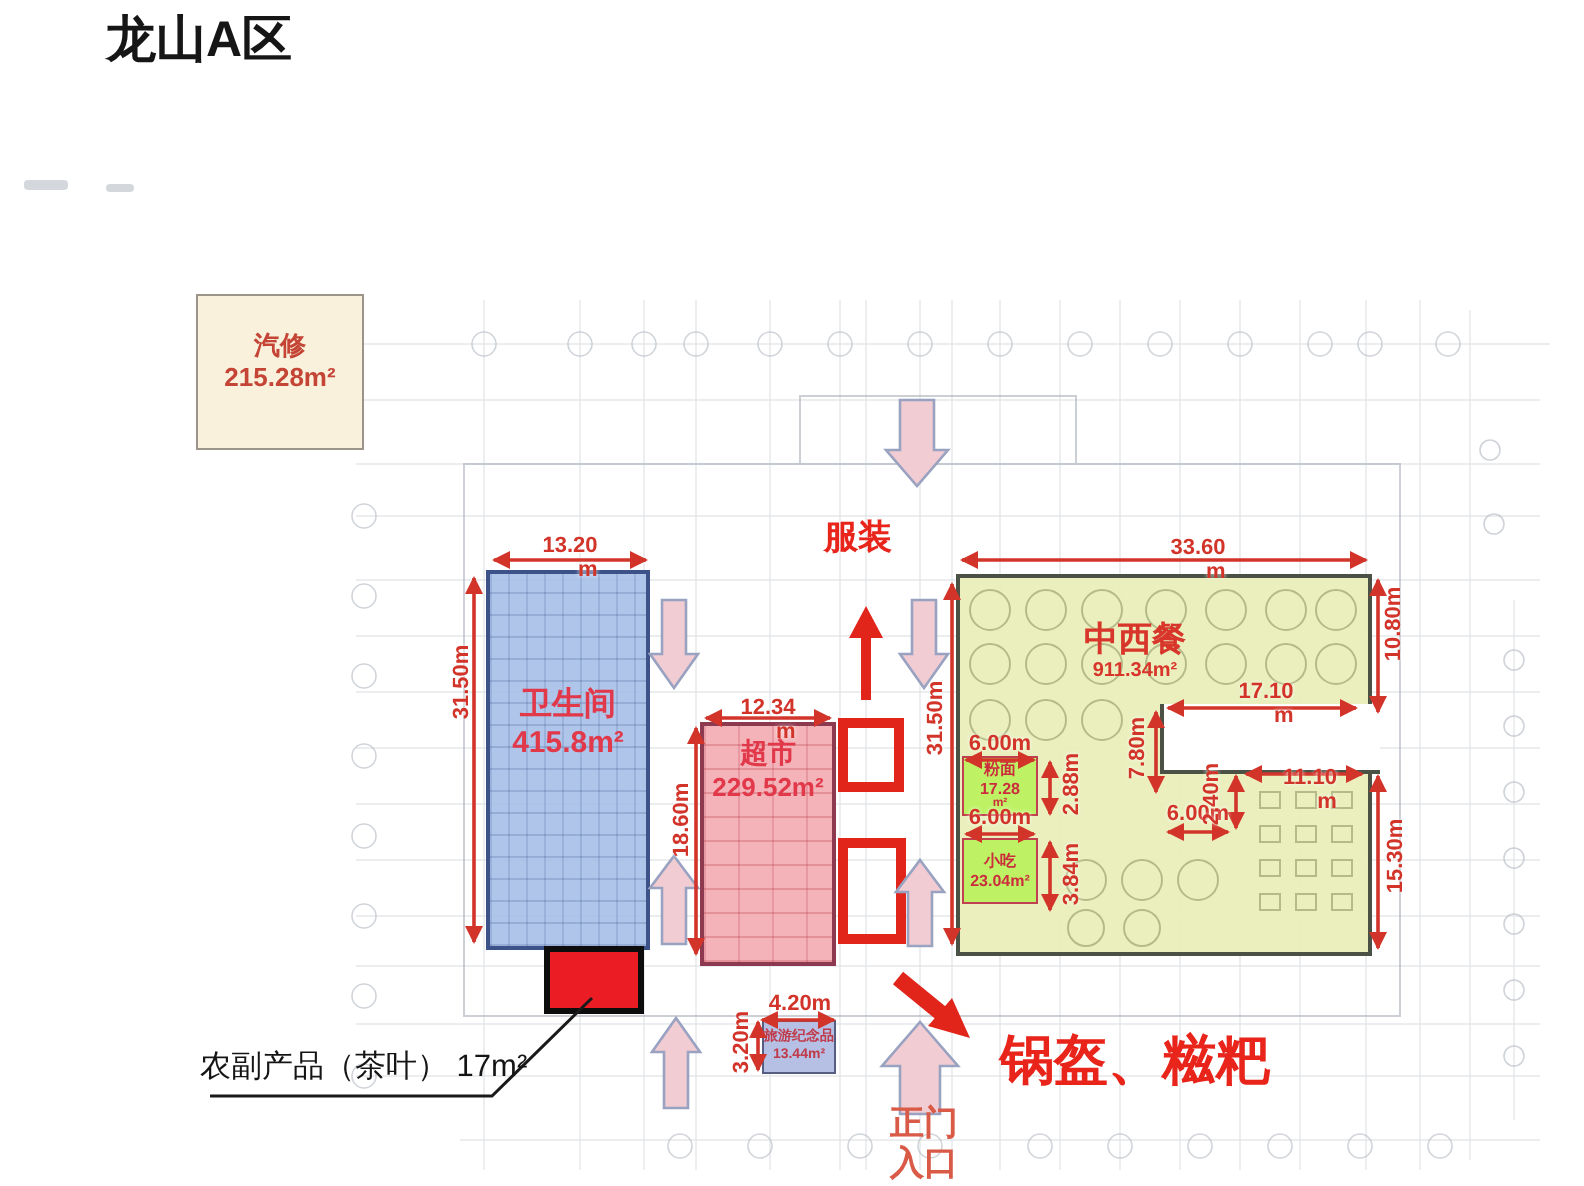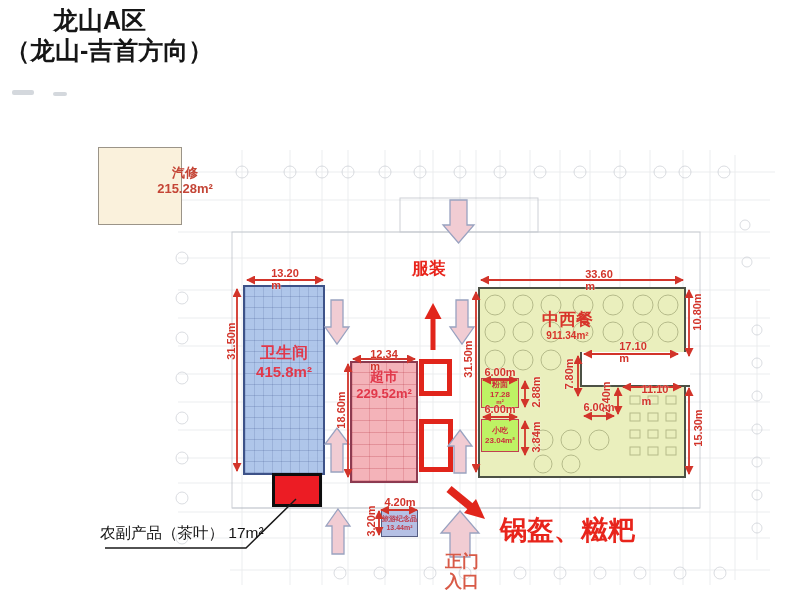--- a/index.html
+++ b/index.html
@@ -32,21 +32,21 @@
         color:#c03a4a;font-weight:bold;text-align:center;font-size:7px;line-height:1.2;
         display:flex;flex-direction:column;justify-content:center;}
   .redfill{position:absolute;background:#ec1c24;border:3px solid #0d0d0d;box-sizing:border-box;}
   .redframe{position:absolute;border:5px solid #e1251b;box-sizing:border-box;}
   
   .zlabel{position:absolute;font-weight:bold;text-align:center;line-height:1.25;pointer-events:none;}
   .zlabel div{display:block;}
   
   .dimh,.dimv{position:absolute;color:#d2342a;font-weight:bold;font-size:11px;line-height:1.1;
       white-space:nowrap;text-shadow:0 0 2px rgba(255,255,255,.9);}
-  .dimh{transform:translate(-50%,-50%);text-align:left;}
+  .dimh{transform:translate(-50%,-50%);text-align:right;}
   .dimh span{display:block;}
   .dimv{transform:translate(-50%,-50%) rotate(-90deg);}
   
   .bigred{position:absolute;color:#e8241b;font-weight:bold;white-space:nowrap;}
   .gate{position:absolute;color:#d85a47;font-weight:bold;font-size:17px;line-height:1.15;text-align:center;}
   .nf-label{position:absolute;color:#151515;font-size:15.5px;white-space:nowrap;}
 </style>
 </head>
 <body>
 
@@ -134,27 +134,26 @@
         <circle cx="757" cy="462" r="5"></circle>
         <circle cx="757" cy="495" r="5"></circle>
       <circle cx="757" cy="528" r="5"></circle>
         <circle cx="745" cy="225" r="5"></circle>
         <circle cx="747" cy="262" r="5"></circle>
     </g>
   </svg>
 
   <div class="title">
     <span class="l1">龙山A区</span>
-    <span class="l2">（龙山-吉首方向）</span>
   </div>
   <div class="dash" style="left:12px;top:90px;width:22px;height:5px;"></div>
   <div class="dash" style="left:53px;top:92px;width:14px;height:4px;"></div>
 
   <div class="zone z-cream" style="left:98px;top:147px;width:84px;height:78px;"></div>
-  <div class="zlabel" style="left:98px;top:165px;width:84px;color:#c44536;font-size:13px;padding-left:45px;">
+  <div class="zlabel" style="left:98px;top:165px;width:84px;color:#c44536;font-size:13px;">
     <div>汽修</div>
     <div>215.28m²</div>
   </div>
 
   <div class="zone z-blue" style="left:243px;top:285px;width:82px;height:190px;">
     <div class="pat"></div>
   </div>
   <div class="zlabel" style="left:243px;top:343px;width:82px;color:#e1384a;font-size:16px;">
     <div>卫生间</div>
     <div style="font-size:15px;">415.8m²</div>

